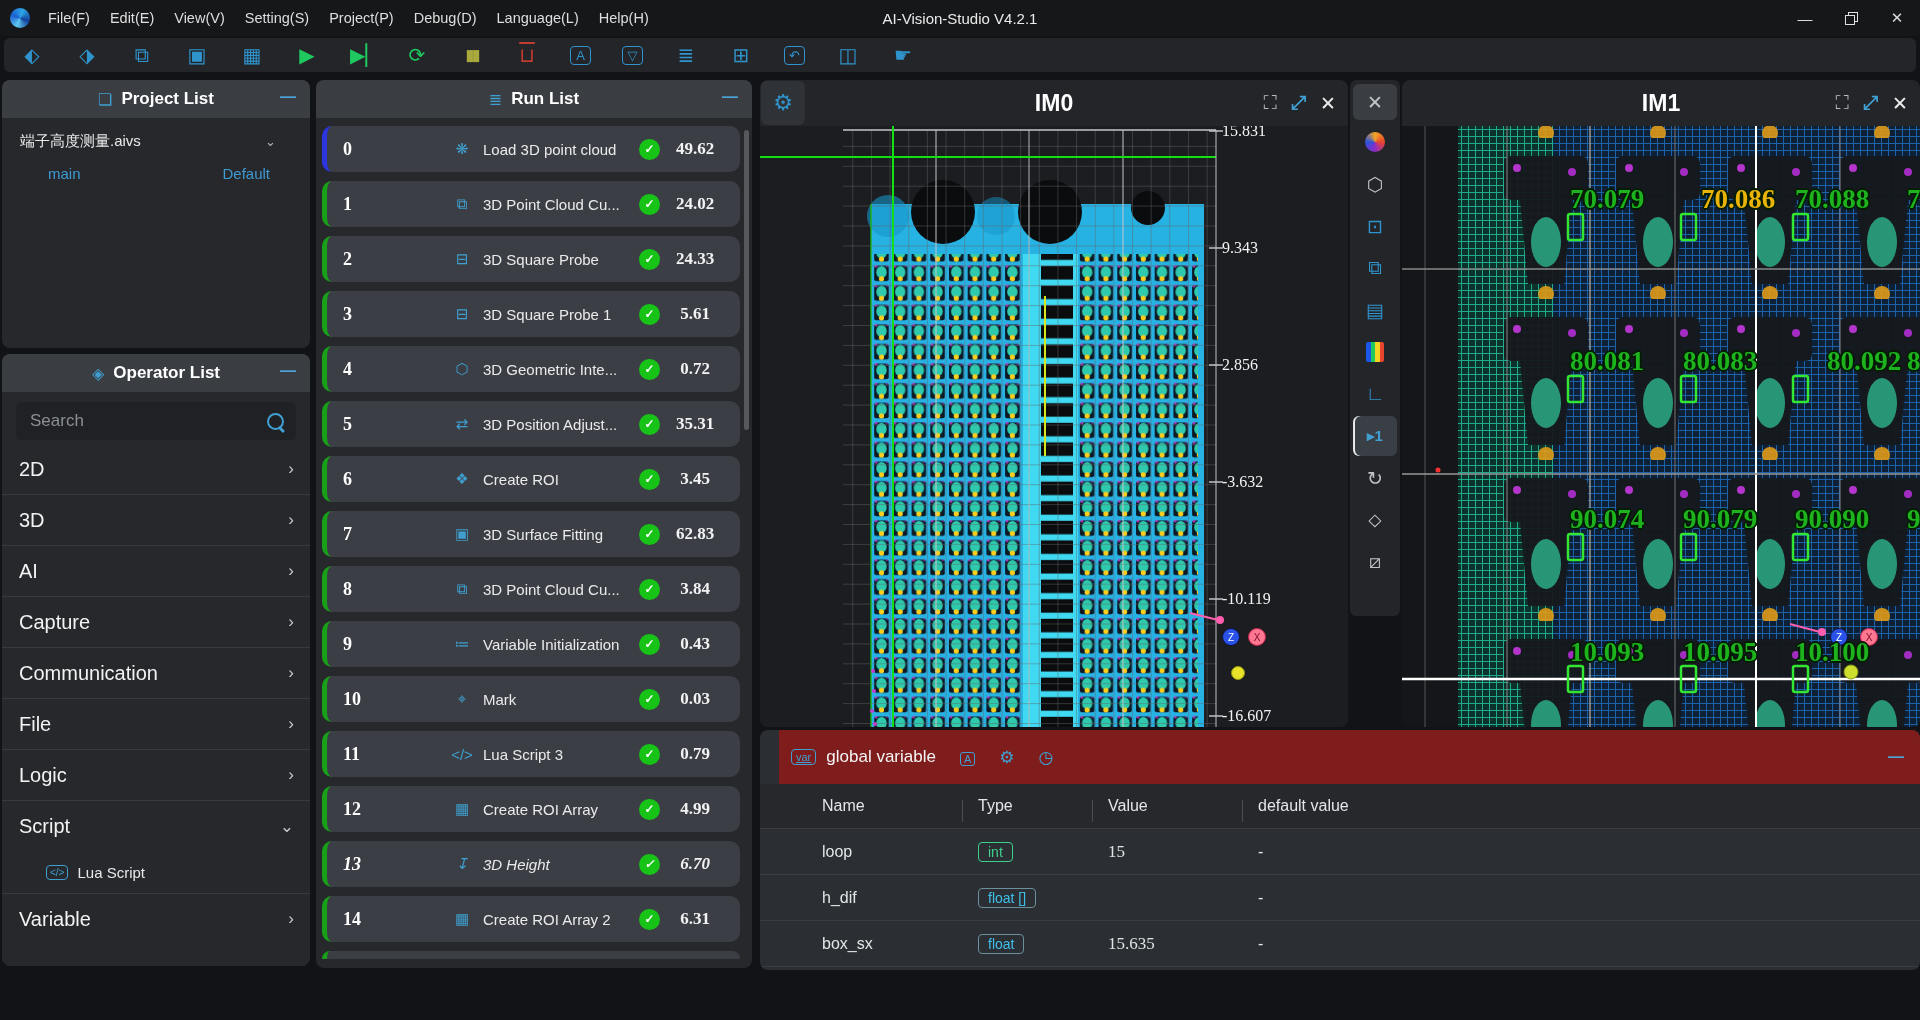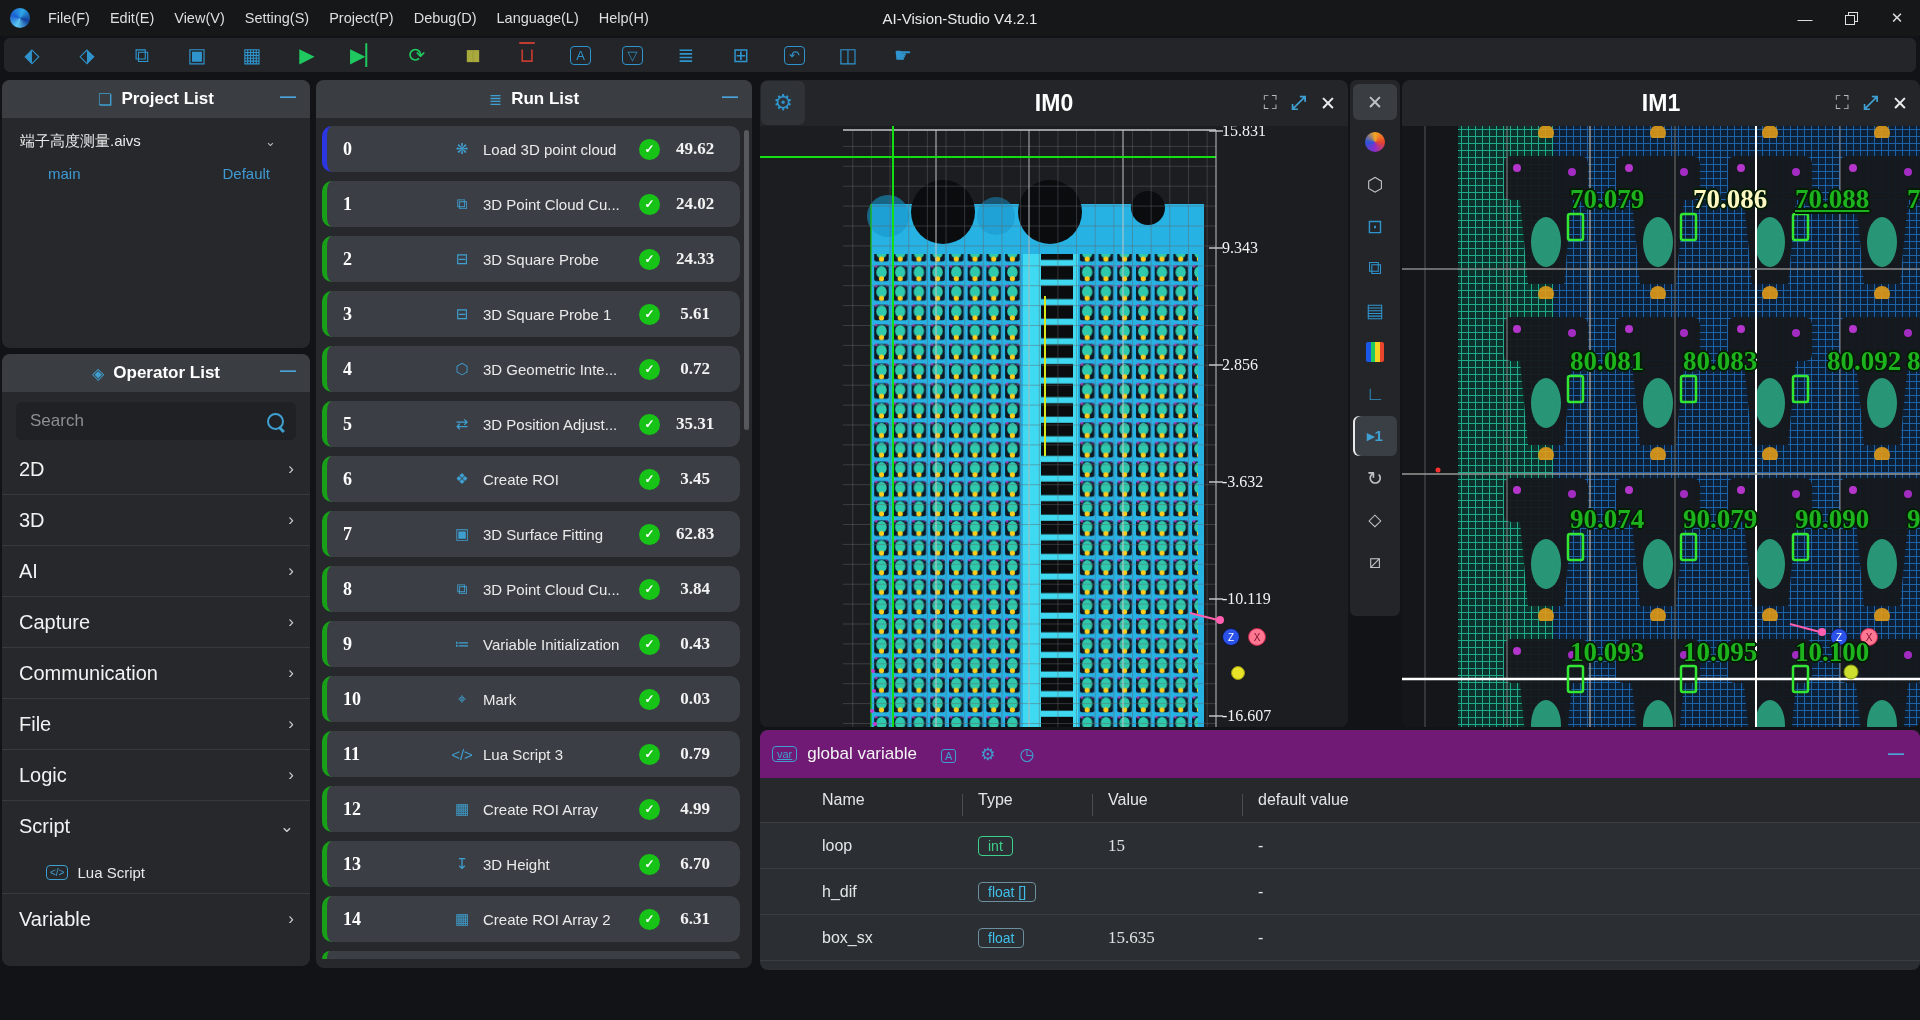--- a/index.html
+++ b/index.html
@@ -81,21 +81,21 @@
   #strip{position:absolute;left:1350px;top:80px;width:50px;height:534px;background:#232529;border-radius:6px;padding-top:2px;}
   .stile{width:44px;height:40px;margin:2px auto 0 auto;display:flex;align-items:center;justify-content:center;border-radius:6px;
          color:#c0c3c6;font-size:19px;}
   .stile.first{background:#3a3d42;height:36px;}
   .stile.sel{background:#3a3f46;color:#3f9fd0;box-shadow:inset 2px 0 0 #e8e8e8;font-weight:bold;font-size:15px;}
   .stile .blue{color:#2f93cc;}
   .swirl{width:20px;height:20px;border-radius:50%;background:conic-gradient(#f5a623,#e8452c,#8e2cc9,#2c53d9,#f5a623);}
   .cbars{width:18px;height:20px;background:linear-gradient(90deg,#1a56e8 0 25%,#1fc95f 25% 50%,#f5d321 50% 75%,#e8452c 75% 100%);border-radius:2px;}
   
   #varpanel{left:760px;top:730px;width:1160px;height:240px;background:#2b2e32;border-radius:8px;overflow:hidden;position:absolute;}
-  #varhead{height:48px;background:#701a75;display:flex;align-items:center;padding:0 12px;position:relative;}
+  #varhead{height:54px;background:#7f1d1d;display:flex;align-items:center;padding:0 12px;position:relative;margin-left:19px;}
   .varbox{color:#3f9fd0;border:1.5px solid #3f9fd0;border-radius:4px;font-size:11px;padding:1px 4px;text-decoration:underline;}
   #vartitle{margin-left:10px;font-size:17px;color:#f4f4f4;}
   .vhico{margin-left:24px;color:#3f9fd0;font-size:17px;}
   .vhico.boxa{border:1.5px solid #3f9fd0;border-radius:3px;font-size:11px;padding:0 3px;}
   #varmin{position:absolute;right:16px;color:#4ba3d8;font-weight:bold;font-size:16px;}
   .vgrid{display:grid;grid-template-columns:218px 130px 150px 1fr;align-items:center;}
   #varcols{height:44px;background:#26282c;font-size:16px;color:#e3e6e8;}
   #varcols .c{padding-left:0;position:relative;}
   #varcols .c1{padding-left:62px;}
   #varcols .sep::before{content:"";position:absolute;left:-16px;top:3px;height:22px;border-left:1px solid #4a4d51;}
@@ -312,21 +312,21 @@
           <span class="rcheck">✓</span>
           <span class="rtime">0.79</span>
         </div>
         <div class="ritem" style="border-left-color: rgb(24, 160, 24);">
           <span class="rnum">12</span>
           <span class="ricon">▦</span>
           <span class="rname">Create ROI Array</span>
           <span class="rcheck">✓</span>
           <span class="rtime">4.99</span>
         </div>
-        <div class="ritem" style="border-left-color: rgb(24, 160, 24);">
+        <div class="ritem" style="border-left-color: rgb(24, 160, 24); font-style: italic;">
           <span class="rnum">13</span>
           <span class="ricon">↧</span>
           <span class="rname">3D Height</span>
           <span class="rcheck">✓</span>
           <span class="rtime">6.70</span>
         </div>
         <div class="ritem" style="border-left-color: rgb(24, 160, 24);">
           <span class="rnum">14</span>
           <span class="ricon">▦</span>
           <span class="rname">Create ROI Array 2</span>
@@ -524,22 +524,22 @@
           <circle cx="420" cy="506" r="4" fill="#ff5fae"></circle>
           <circle cx="437" cy="511" r="8.5" fill="#2a52e8" stroke="#0c123f"></circle>
           <text x="437" y="515" font-size="10" fill="#fff" text-anchor="middle" font-family="Liberation Sans, sans-serif">Z</text>
           <circle cx="467" cy="511" r="8.5" fill="#ff7790" stroke="#c2234d"></circle>
           <text x="467" y="515" font-size="10" fill="#7a1030" text-anchor="middle" font-family="Liberation Sans, sans-serif">X</text>
           <circle cx="449" cy="546" r="7" fill="#cede2e" stroke="#8a9a10"></circle>
         </g>
       </svg>
       <div id="im1meas">
           <span class="meas" style="left: 168px; top: 58px; color: rgb(29, 179, 29);">70.079</span>
-          <span class="meas" style="left: 291px; top: 58px; color: #fef9c3;">70.086</span>
-          <span class="meas" style="left: 393px; top: 58px; color: rgb(29, 179, 29); text-decoration: underline;">70.088</span>
+          <span class="meas" style="left: 299px; top: 58px; color: #eab308;">70.086</span>
+          <span class="meas" style="left: 393px; top: 58px; color: rgb(29, 179, 29);">70.088</span>
           <span class="meas" style="left: 505px; top: 58px; color: rgb(29, 179, 29);">7</span>
           <span class="meas" style="left: 168px; top: 220px; color: rgb(29, 179, 29);">80.081</span>
           <span class="meas" style="left: 281px; top: 220px; color: rgb(29, 179, 29);">80.083</span>
           <span class="meas" style="left: 393px; top: 220px; color: rgb(29, 179, 29); padding-left: 32px;">80.092</span>
           <span class="meas" style="left: 505px; top: 220px; color: rgb(29, 179, 29);">8</span>
           <span class="meas" style="left: 168px; top: 378px; color: rgb(29, 179, 29);">90.074</span>
           <span class="meas" style="left: 281px; top: 378px; color: rgb(29, 179, 29);">90.079</span>
           <span class="meas" style="left: 393px; top: 378px; color: rgb(29, 179, 29);">90.090</span>
           <span class="meas" style="left: 505px; top: 378px; color: rgb(29, 179, 29);">9</span>
           <span class="meas" style="left: 168px; top: 511px; color: rgb(29, 179, 29);">10.093</span>

